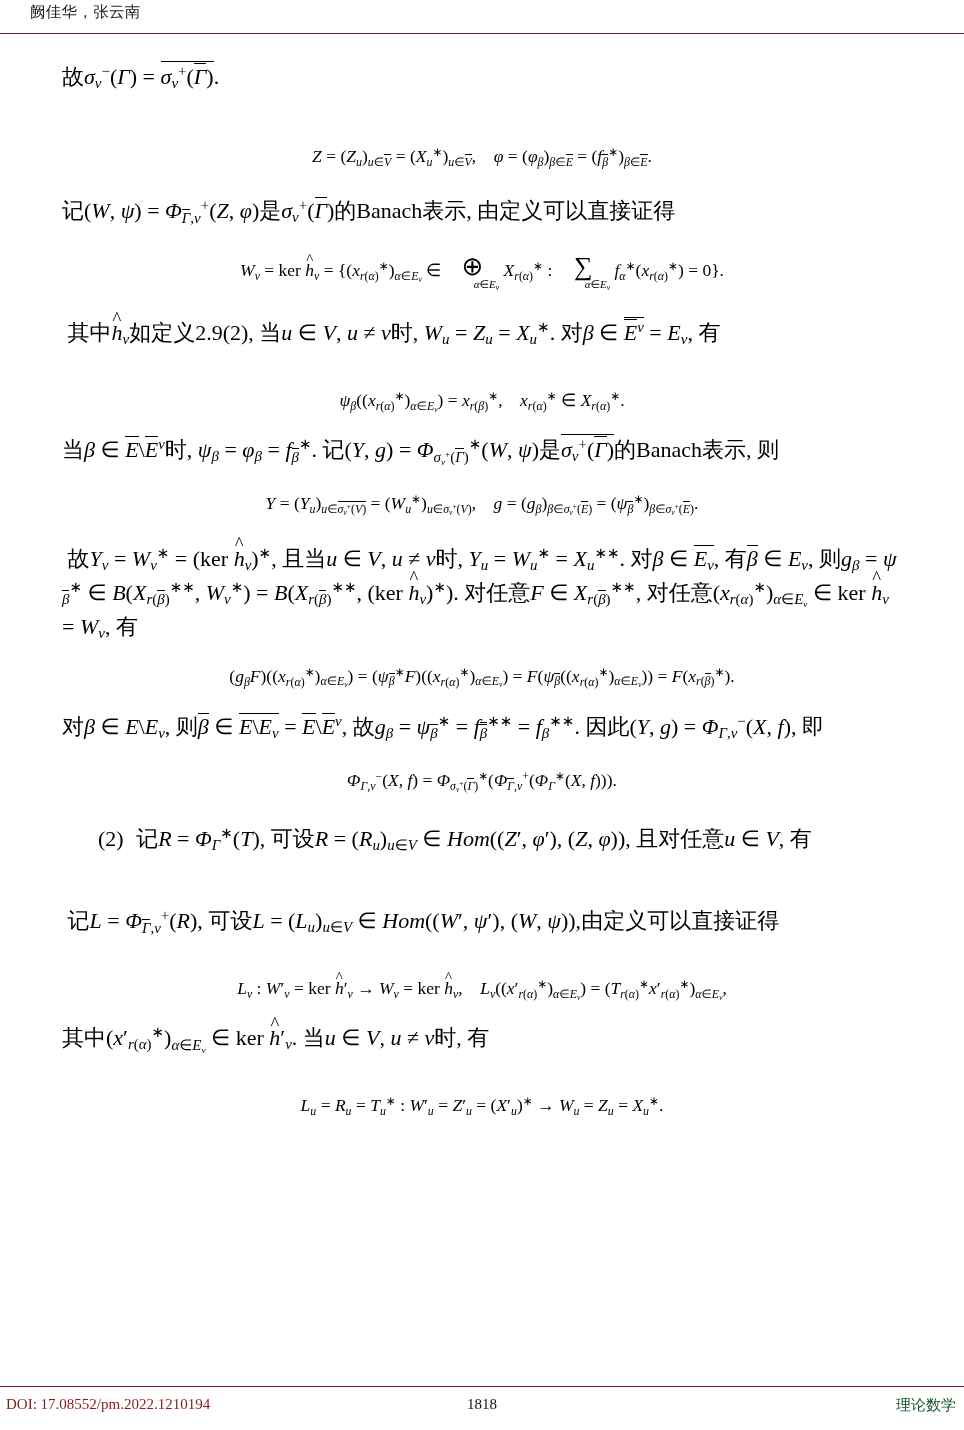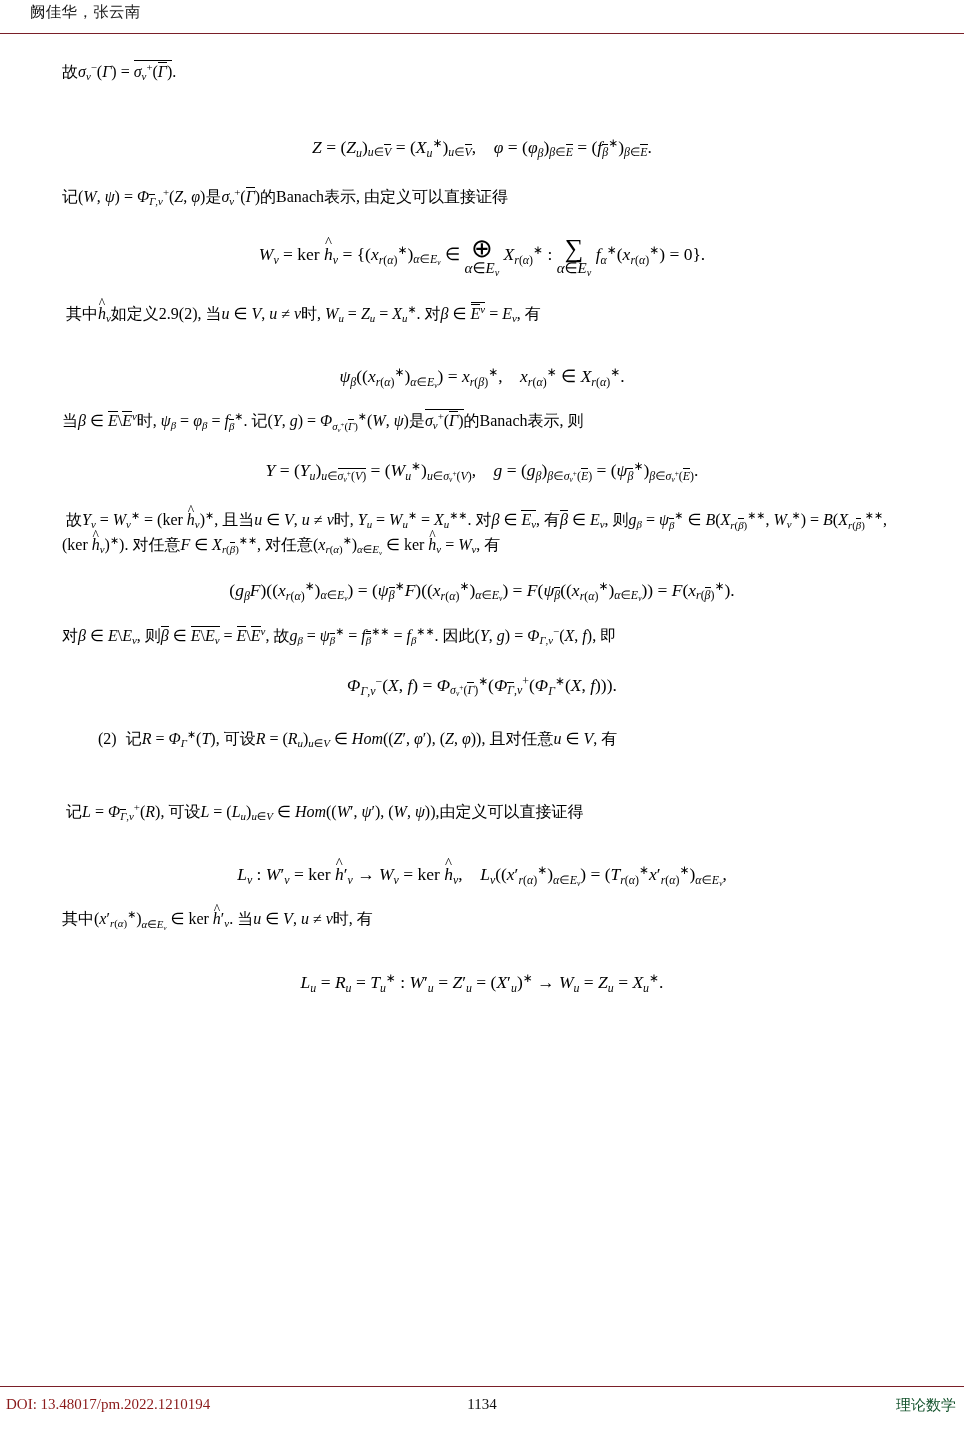--- a/index.html
+++ b/index.html
@@ -47,21 +47,21 @@
     background: #7a1f28;
   }
   
   .content {
     position: absolute;
     top: 60px;
     left: 0px;
     width: 964px;
   }
   .para {
-    font-size: 16px;
+    font-size: 22px;
     line-height: 1.55;
     margin: 0;
     padding: 0 62px 0 62px;
     text-align: left;
   }
   .para.indent { text-indent: 36px; }
   .eq {
     text-align: center;
     font-size: 17.5px;
     margin: 0;
@@ -101,21 +101,21 @@
     font-size: 0.85em;
     font-style: normal;
   }
   .bigop {
     display: inline-block;
     vertical-align: middle;
     text-align: center;
     line-height: 1;
   }
   .bigop .op { font-size: 26px; display: block; }
-  .bigop .lim { font-size: 15px; display: block; margin-top: -1px; }
+  .bigop .lim { font-size: 11px; display: block; margin-top: -1px; margin-left: 28px; }
 
   
   .footer {
     position: absolute;
     left: 0px;
     bottom: 14px;
     width: 964px;
     height: 22px;
     font-size: 15px;
   }
@@ -274,18 +274,18 @@
     <div class="sp40"></div>
 
     <p class="eq">
       <span class="mi">L</span><sub class="mi">u</sub> = <span class="mi">R</span><sub class="mi">u</sub> = <span class="mi">T</span><sub class="mi">u</sub><sup>∗</sup> : <span class="mi">W</span>′<sub class="mi">u</sub> = <span class="mi">Z</span>′<sub class="mi">u</sub> = (<span class="mi">X</span>′<sub class="mi">u</sub>)<sup>∗</sup> → <span class="mi">W</span><sub class="mi">u</sub> = <span class="mi">Z</span><sub class="mi">u</sub> = <span class="mi">X</span><sub class="mi">u</sub><sup>∗</sup>.
     </p>
 
   </div>
 
   <div class="footer">
     <div class="rule"></div>
-    <span class="doi">DOI: 13.48017/pm.2022.1210194</span>
-    <span class="pageno">1134</span>
+    <span class="doi">DOI: 17.08552/pm.2022.1210194</span>
+    <span class="pageno">1818</span>
     <span class="journal cn">理论数学</span>
   </div>
 
 </div>
 
 </body></html>

